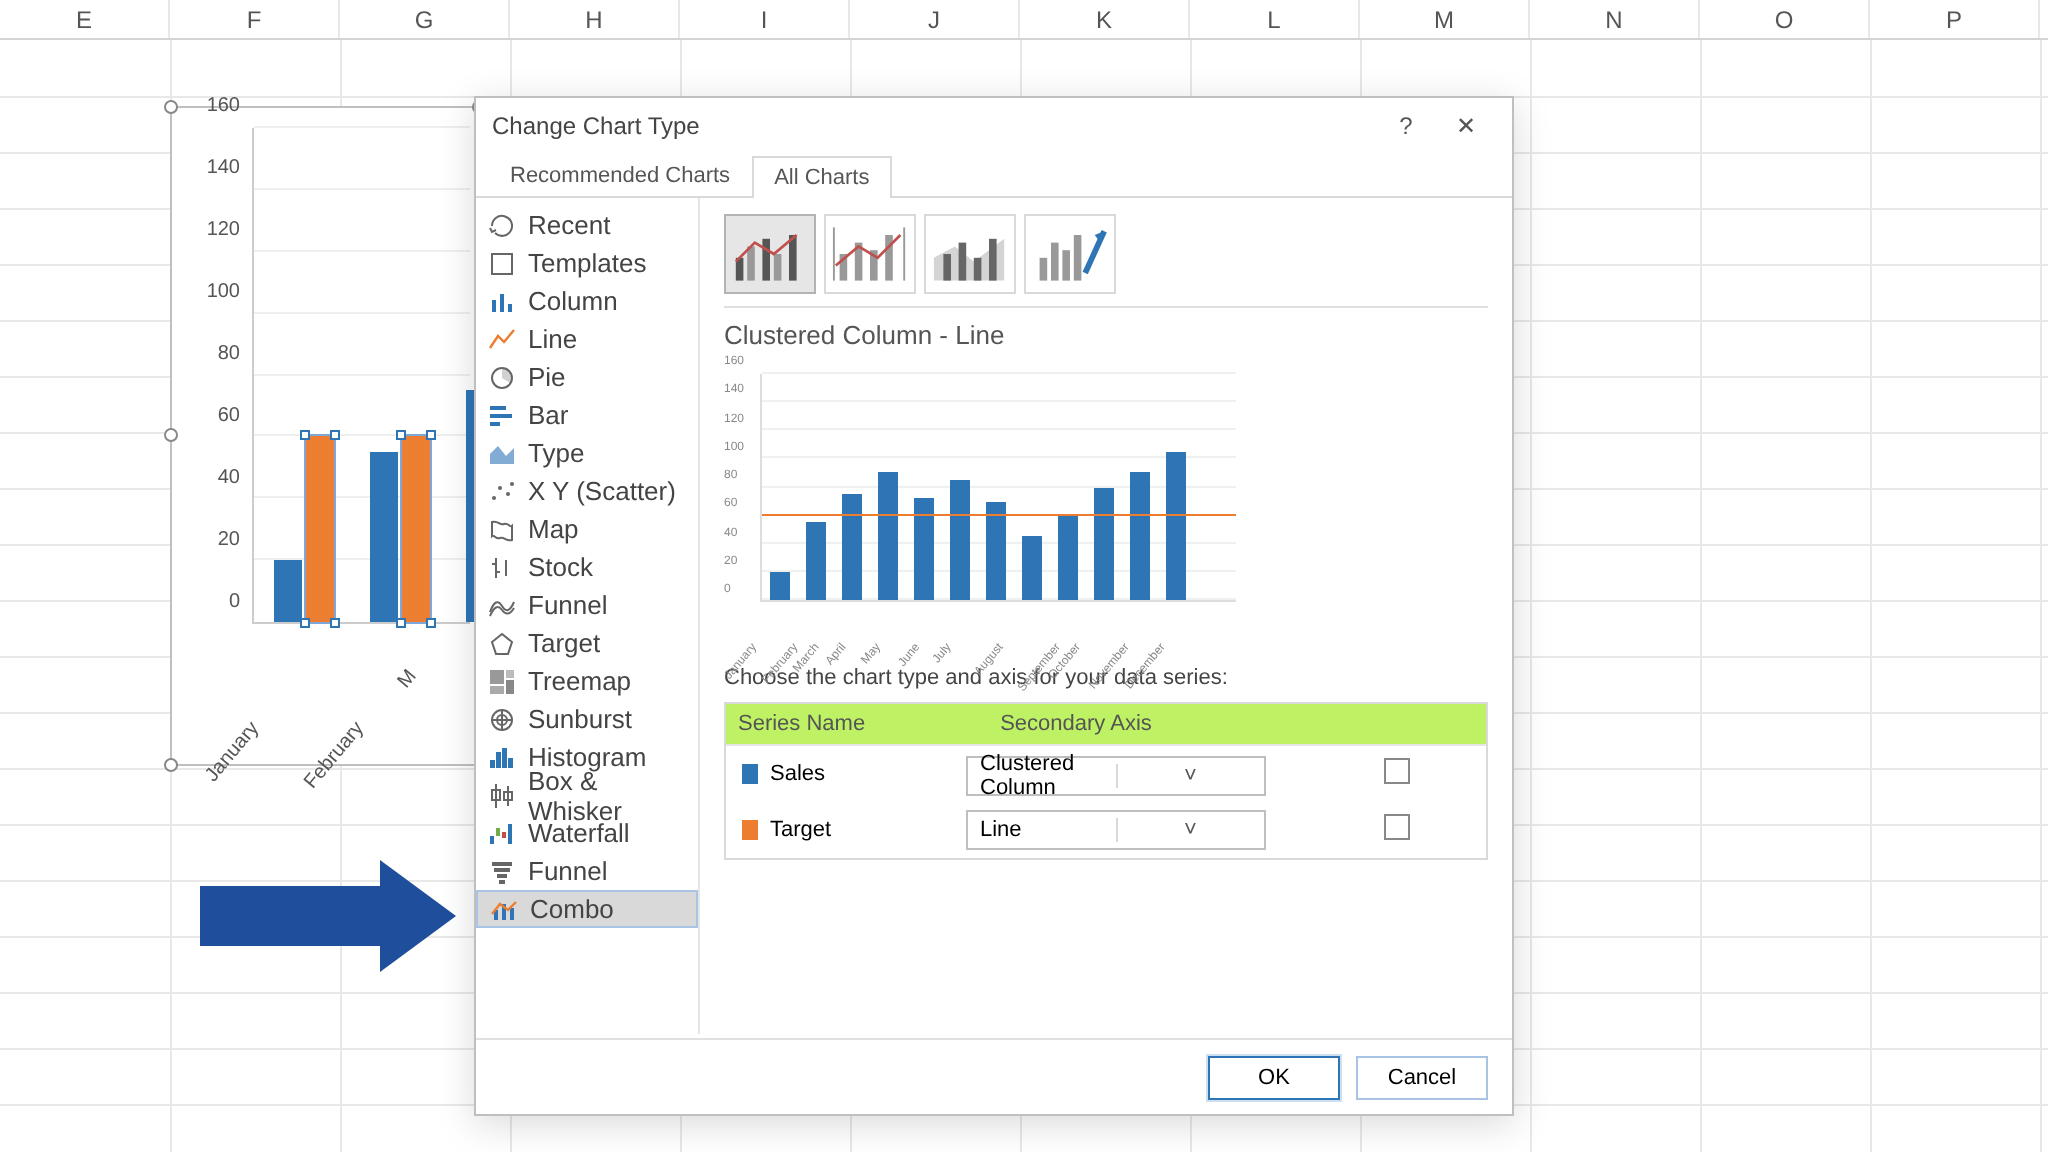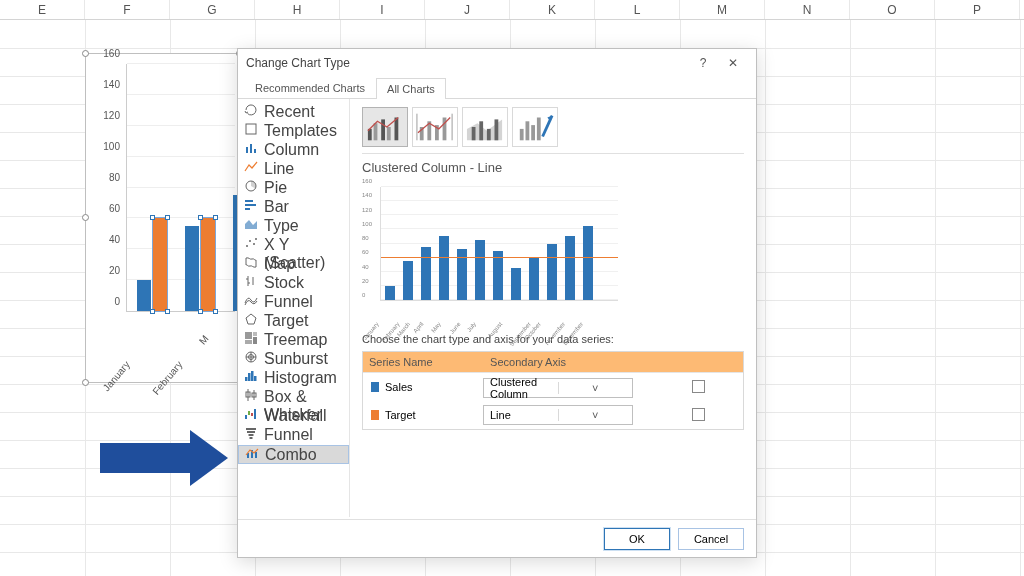--- a/index.html
+++ b/index.html
@@ -36,21 +36,21 @@
   
   .dialog { position: absolute; left: 237px; top: 48px; width: 520px; height: 510px; background: #fff; border: 1px solid #bfbfbf; box-shadow: 0 4px 18px rgba(0,0,0,0.15); }
   .dlg-title { height: 28px; display: flex; align-items: center; padding: 0 8px; font-size: 12px; color: #444; }
   .dlg-title .sp { flex: 1; }
   .dlg-title .btn { width: 30px; text-align: center; font-size: 12px; color: #555; cursor: pointer; }
   .tabs { display: flex; padding-left: 6px; border-bottom: 1px solid #d9d9d9; font-size: 11px; }
   .tabs .tab { padding: 4px 10px; border: 1px solid transparent; border-bottom: none; color: #555; cursor: pointer; }
   .tabs .tab.active { border-color: #d9d9d9; background: #fff; position: relative; top: 1px; }
   .dlg-body { display: flex; height: calc(100% - 28px - 24px - 38px); }
   .catlist { width: 112px; border-right: 1px solid #e5e5e5; overflow: hidden; padding-top: 4px; }
-  .catlist .item { display: flex; height: 19px; padding: 0 6px; font-size: 16px; color: #444; cursor: pointer; gap: 6px; }
+  .catlist .item { display: flex; align-items: center; height: 19px; padding: 0 6px; font-size: 13px; color: #444; cursor: pointer; gap: 6px; }
   .catlist .item.sel { background: #d9d9d9; border: 1px solid #a8c3e4; }
   .catlist .ic { width: 14px; height: 14px; display: inline-flex; align-items: center; justify-content: center; }
   .catlist .ic svg { width: 14px; height: 14px; }
 
   .right { flex: 1; padding: 8px 12px 8px 12px; overflow: hidden; }
   .subtypes { display: flex; gap: 4px; margin-bottom: 6px; }
   .subtypes .st { width: 46px; height: 40px; border: 1px solid #d9d9d9; display: flex; align-items: center; justify-content: center; cursor: pointer; }
   .subtypes .st.sel { background: #e6e6e6; border-color: #b3b3b3; }
   .subtypes .st svg { width: 38px; height: 32px; }
   .right hr { border: none; border-top: 1px solid #e0e0e0; margin: 4px 0 6px 0; }
@@ -59,21 +59,21 @@
   .preview { width: 260px; height: 140px; margin-bottom: 10px; position: relative; }
   .preview .yl { position: absolute; left: 0; font-size: 6px; color: #888; transform: translateY(-50%); }
   .preview .pa2 { position: absolute; left: 18px; right: 4px; top: 4px; bottom: 22px; border-left: 1px solid #ddd; border-bottom: 1px solid #ddd; }
   .preview .gh { position: absolute; left: 0; right: 0; height: 1px; background: #f0f0f0; }
   .preview .pbar { position: absolute; bottom: 0; width: 10px; background: #2e75b6; }
   .preview .pline { position: absolute; height: 1px; background: #ed7d31; left: 0; right: 0; }
   .preview .xlab2 { position: absolute; font-size: 6px; color: #888; transform-origin: top right; transform: rotate(-50deg); }
 
   .series-label { font-size: 11px; color: #444; margin: 6px 0; }
   .series-table { border: 1px solid #d9d9d9; font-size: 11px; }
-  .series-table .hdr { display: flex; border-bottom: 1px solid #e5e5e5; background: #fdba74; }
+  .series-table .hdr { display: flex; border-bottom: 1px solid #e5e5e5; background: #bef264; gap: 10px; }
   .series-table .hdr > div { padding: 4px 6px; color: #555; }
   .series-table .row { display: flex; align-items: center; height: 28px; }
   .series-table .c-name { width: 120px; padding-left: 8px; display: flex; align-items: center; gap: 6px; }
   .series-table .c-type { width: 170px; }
   .series-table .c-sec { width: 90px; text-align: center; }
   .swatch { width: 8px; height: 10px; display: inline-block; }
   .combo { display: inline-flex; align-items: center; border: 1px solid #bfbfbf; height: 20px; width: 150px; background: #fff; font-size: 11px; cursor: pointer; }
   .combo span { flex: 1; padding: 0 6px; }
   .combo .dd { width: 18px; text-align: center; border-left: 1px solid #d9d9d9; color: #555; }
   .chk { width: 13px; height: 13px; border: 1px solid #888; display: inline-block; background: #fff; cursor: pointer; }

